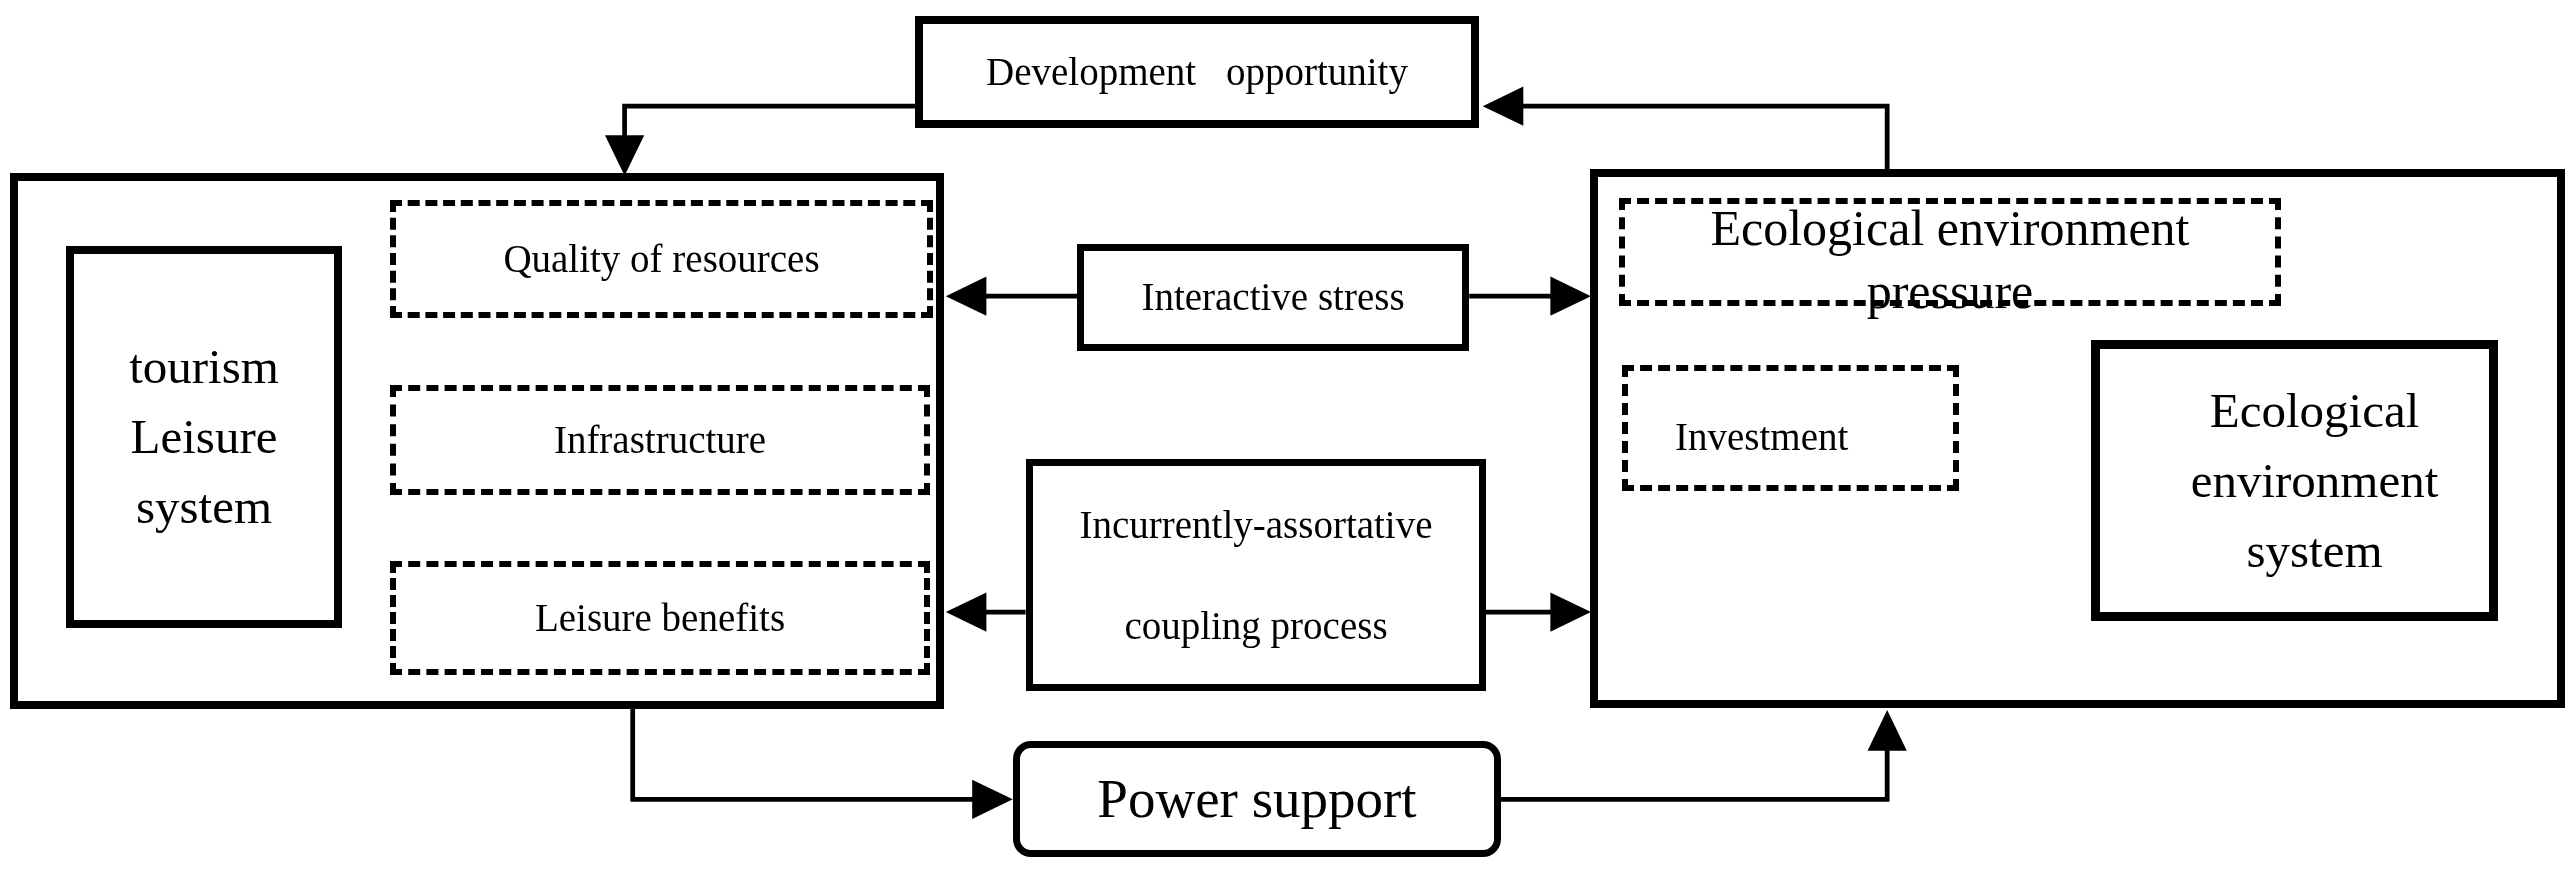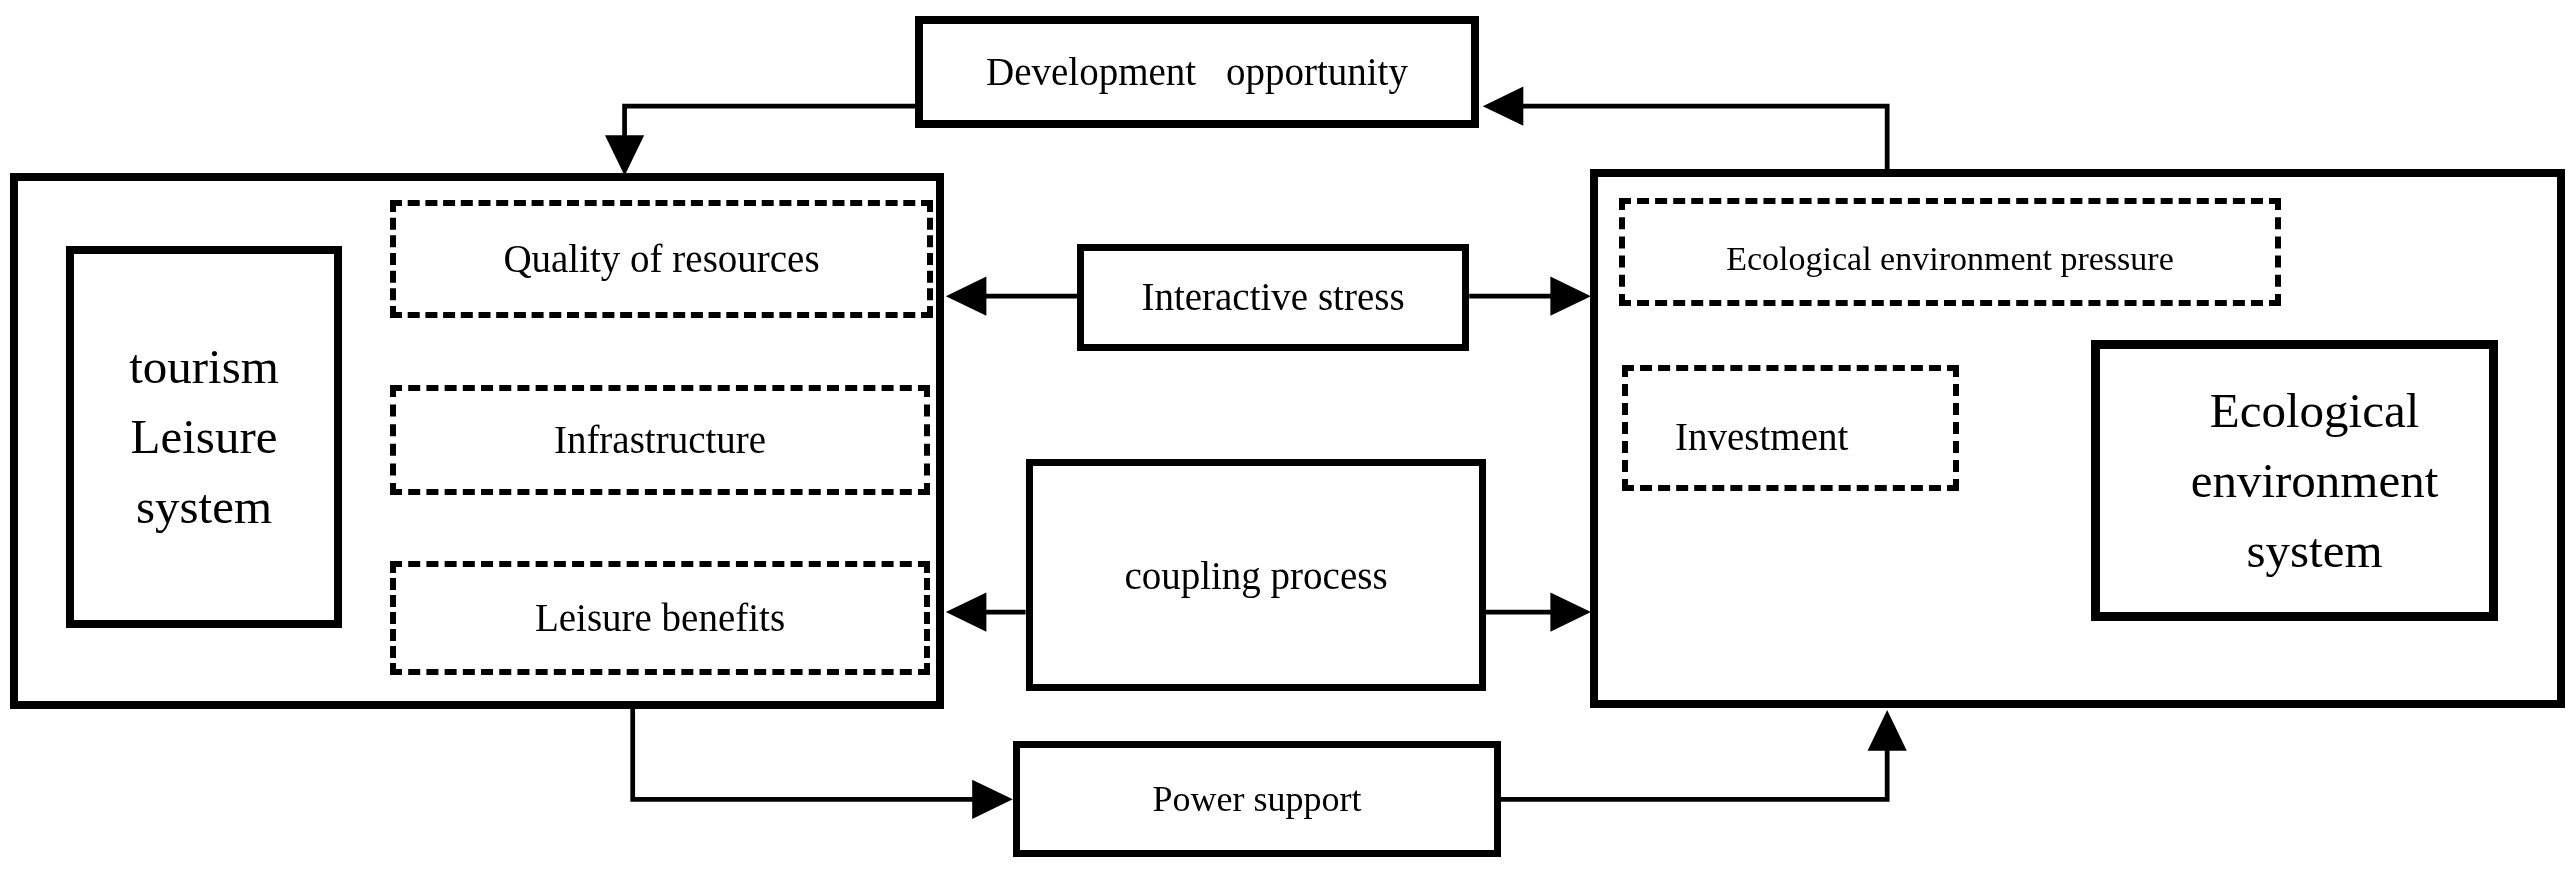--- a/index.html
+++ b/index.html
@@ -43,22 +43,22 @@
     line-height: 1.25;
     font-family: Liberation Serif, serif;
   }
   .solid-12 { border: 8px solid #000000; }
   .solid-11 { border: 7.4px solid #000000; }
   .solid-14 { border: 9.5px solid #000000; padding-left: 40px; }
   .dashed   { border: 6.8px dashed #000000; }
 
   .fs-std   { font-size: 39px; }
   .fs-big   { font-size: 49px; line-height: 70px; }
-  .fs-power { font-size: 36px; }
-  .fs-press { font-size: 34px; }
+  .fs-power { font-size: 55px; border-radius: 18px; }
+  .fs-press { font-size: 50px; }
 
   .dev-opportunity { word-spacing: 20px; }
 
   .stack { display: flex; flex-direction: column; align-items: center; justify-content: center; }
 
   .coupling-text { line-height: 101px; }
 
   .left-pad {
     justify-content: flex-start;
     text-align: center;
@@ -119,20 +119,21 @@
 
   <div class="box dashed fs-std" style="left:390px; top:200px; width:543px; height:118px;">Quality of resources</div>
 
   <div class="box dashed fs-std" style="left:390px; top:385px; width:540px; height:110px;">Infrastructure</div>
 
   <div class="box dashed fs-std" style="left:390px; top:561px; width:540px; height:114px;">Leisure benefits</div>
 
   <div class="box solid-11 fs-std" style="left:1077px; top:244px; width:392px; height:107px;text-align:right;">Interactive stress</div>
 
   <div class="box solid-11 fs-std stack coupling-text" style="left:1026px; top:459px; width:460px; height:232px;">
+    <span>Incurrently-assortative</span>
     <span>coupling process</span>
   </div>
 
   <div class="box solid-12" style="left:1590px; top:169px; width:975px; height:539px;"></div>
 
   <div class="box dashed fs-press press-pad" style="left:1619px; top:198px; width:662px; height:108px;">Ecological environment pressure</div>
 
   <div class="box dashed fs-std left-pad" style="left:1622px; top:365px; width:337px; height:126px;">Investment</div>
 
 

